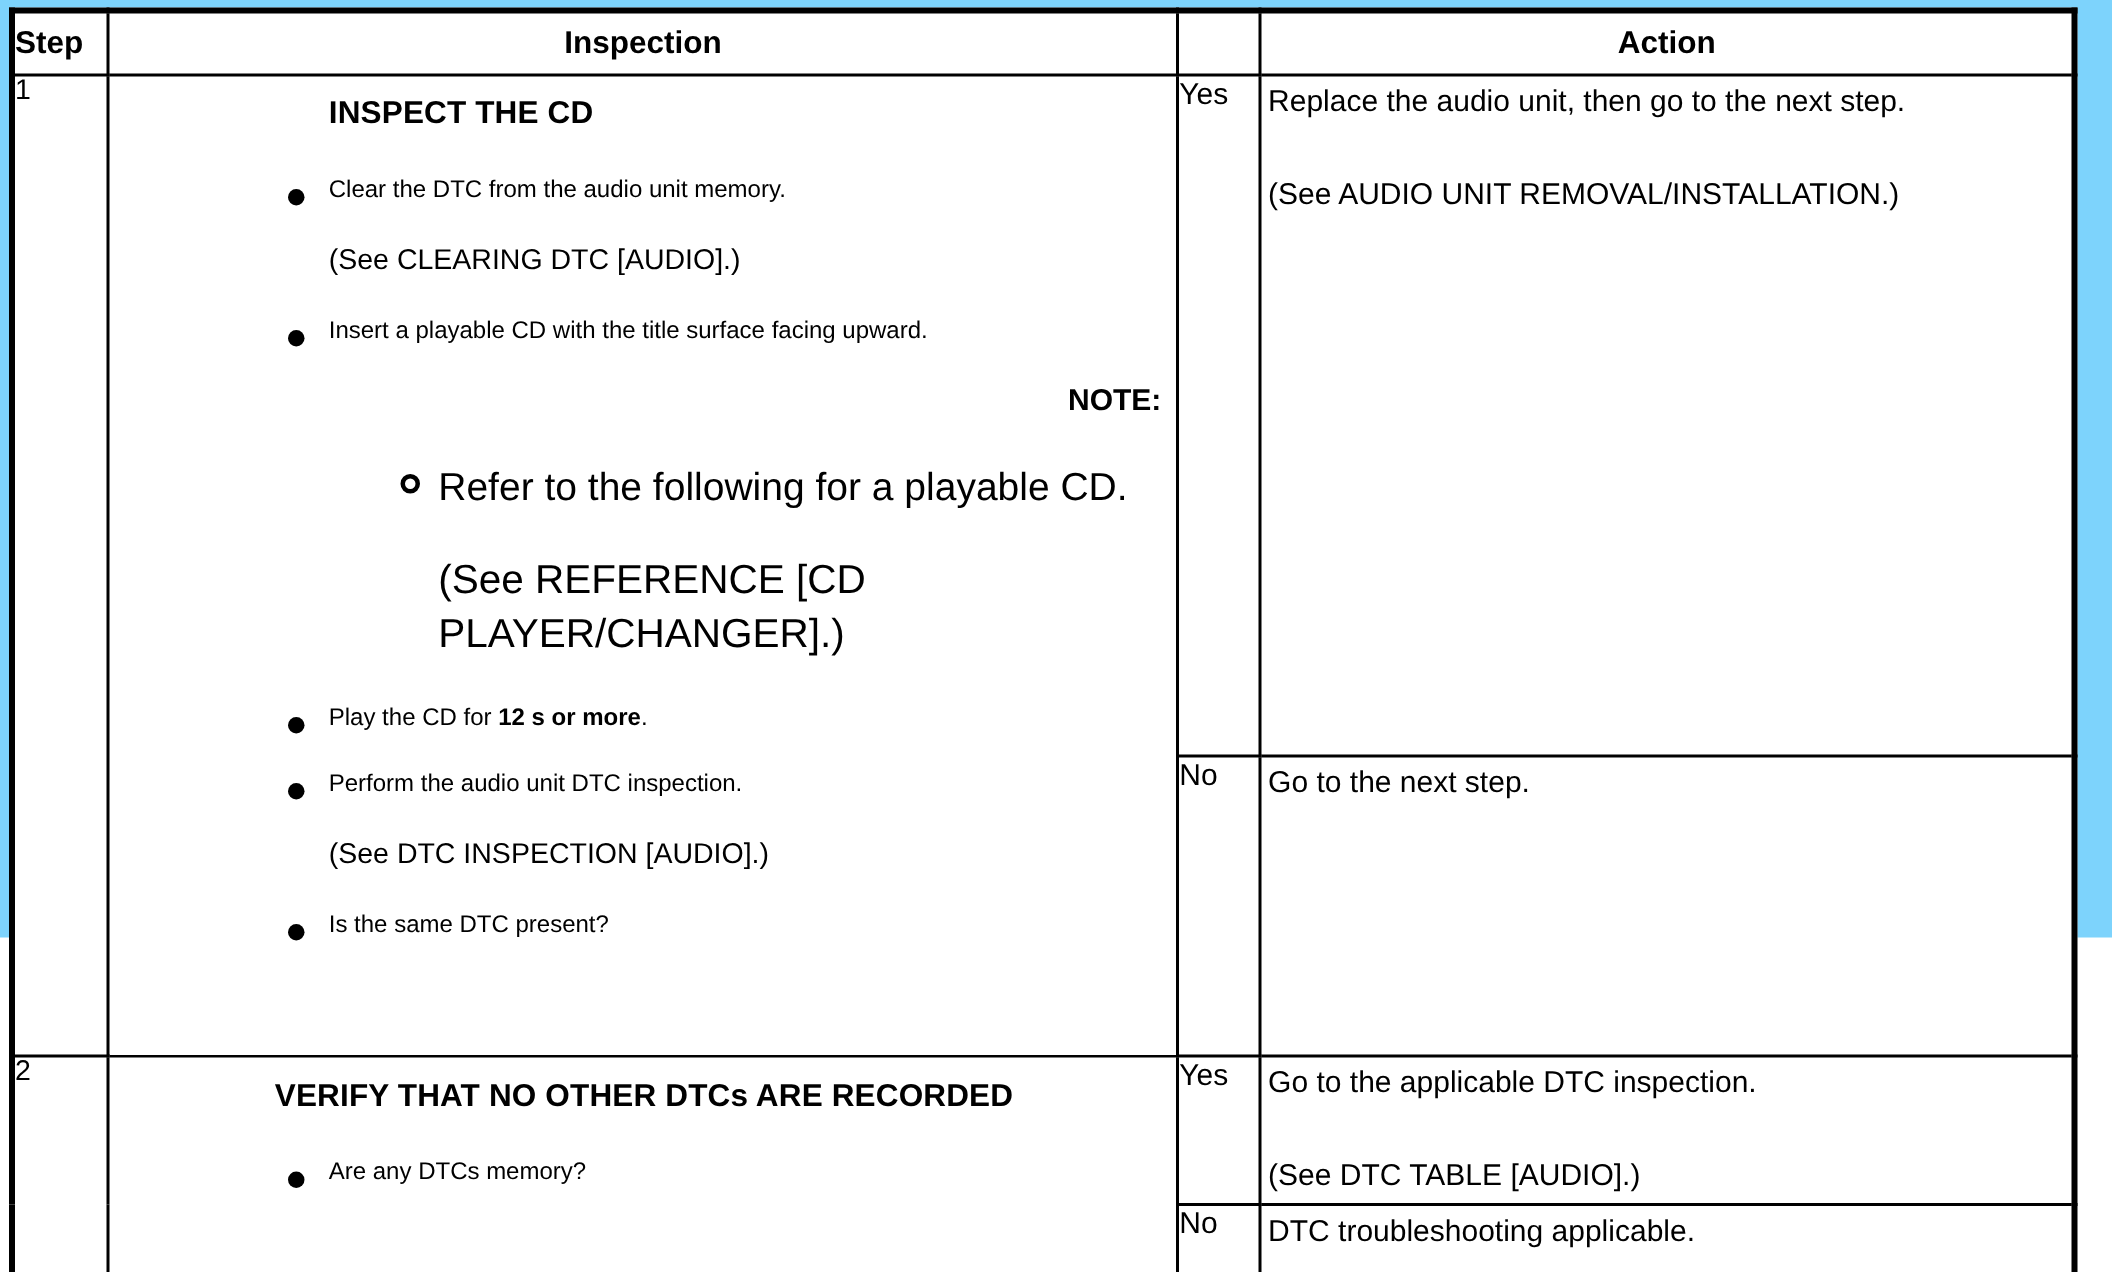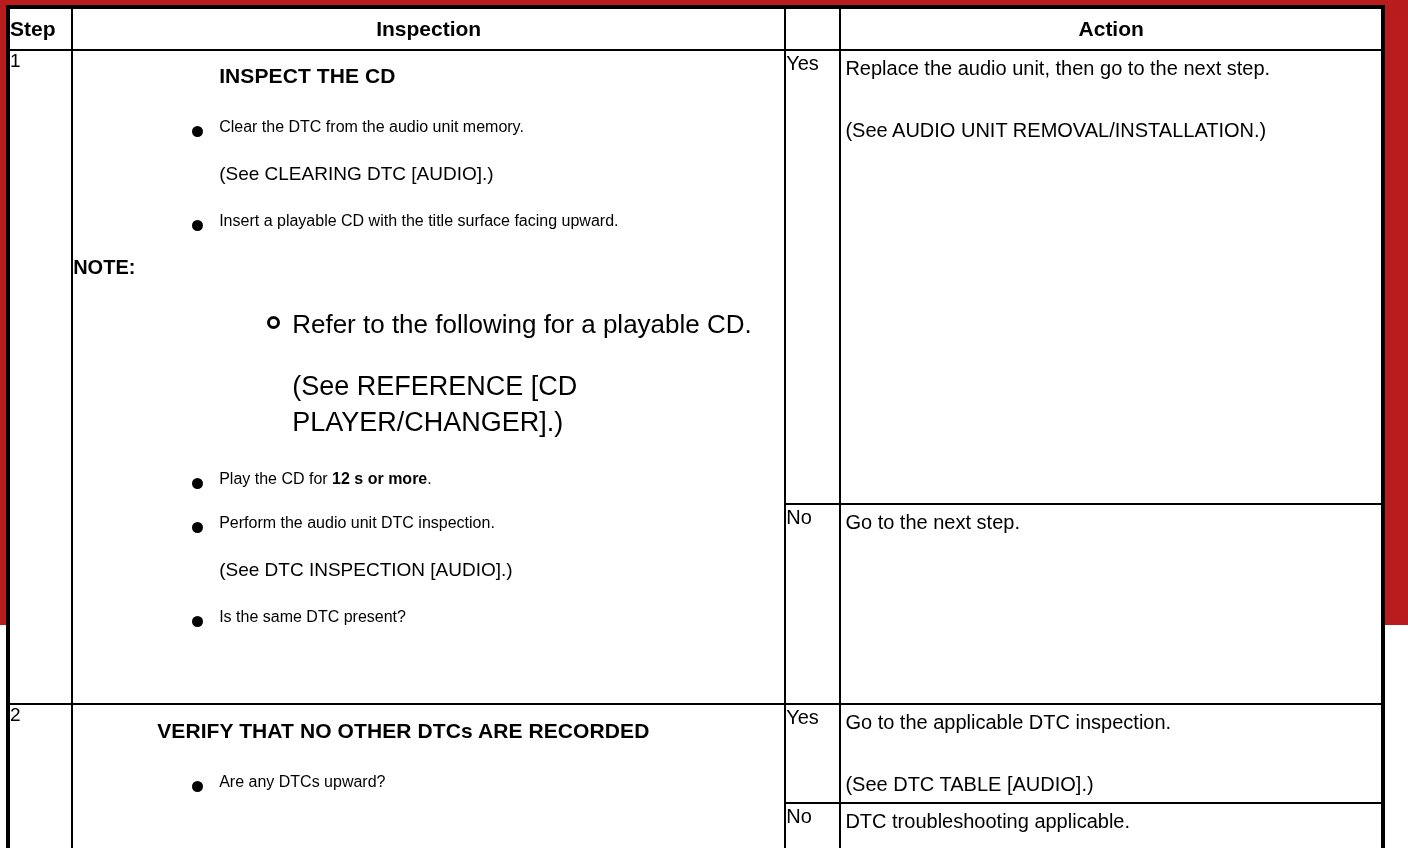--- a/index.html
+++ b/index.html
@@ -12,21 +12,21 @@
     height: 848px;
     font-family: "Liberation Sans", sans-serif;
     color: #000000;
     overflow: hidden;
   }
 
   .page {
     position: relative;
     width: 1408px;
     height: 625px;
-    background: #b91c1c;
+    background: #7dd3fc;
     text-decoration: underline;
   }
 
   
   .ts-table {
     position: absolute;
     left: 6px;
     top: 5px;
     width: 1379px;
     height: 838px;
@@ -78,21 +78,21 @@
   }
 
   .head-line {
     font-weight: bold;
     font-size: 21px;
     margin: 0 0 0 146px;
     line-height: 1.25;
     letter-spacing: 0.1px;
   }
   .head-line.wide {
-    margin-left: 84px;
+    margin-left: 110px;
   }
 
   ul.blist {
     list-style: none;
     margin: 0;
     padding: 0;
   }
   li.bitem {
     position: relative;
     margin: 0;
@@ -119,21 +119,23 @@
     line-height: 1.3;
     margin-left: 146px;
     padding-top: 2px;
   }
   .spacer-22 { height: 22px; }
   .spacer-26 { height: 26px; }
 
   .note-label {
     font-weight: bold;
     font-size: 20px;
-    line-height: 1.3;
+    margin-left: 146px;
+    line-height: 1.3;
+    text-align: right;
   }
 
   .sub-item {
     position: relative;
     padding-left: 219px;
   }
   .bullet-ring {
     position: absolute;
     left: 194px;
     top: 10px;
@@ -286,21 +288,21 @@
 
       <td class="insp-cell" rowspan="2">
         <div class="insp-inner" style="padding-top:13px;">
           <div class="head-line wide">VERIFY THAT NO OTHER DTCs ARE RECORDED</div>
 
           <div class="spacer-26"></div>
 
           <ul class="blist">
             <li class="bitem">
               <span class="bullet-dot"></span>
-              <div class="btext">Are any DTCs upward?</div>
+              <div class="btext">Are any DTCs memory?</div>
             </li>
           </ul>
         </div>
       </td>
 
       <td class="yn-cell" style="height:97px;">Yes</td>
 
       <td class="act-cell">
         <div class="act-line">Go to the applicable DTC inspection.</div>
         <div class="act-gap" style="height:28px;"></div>

